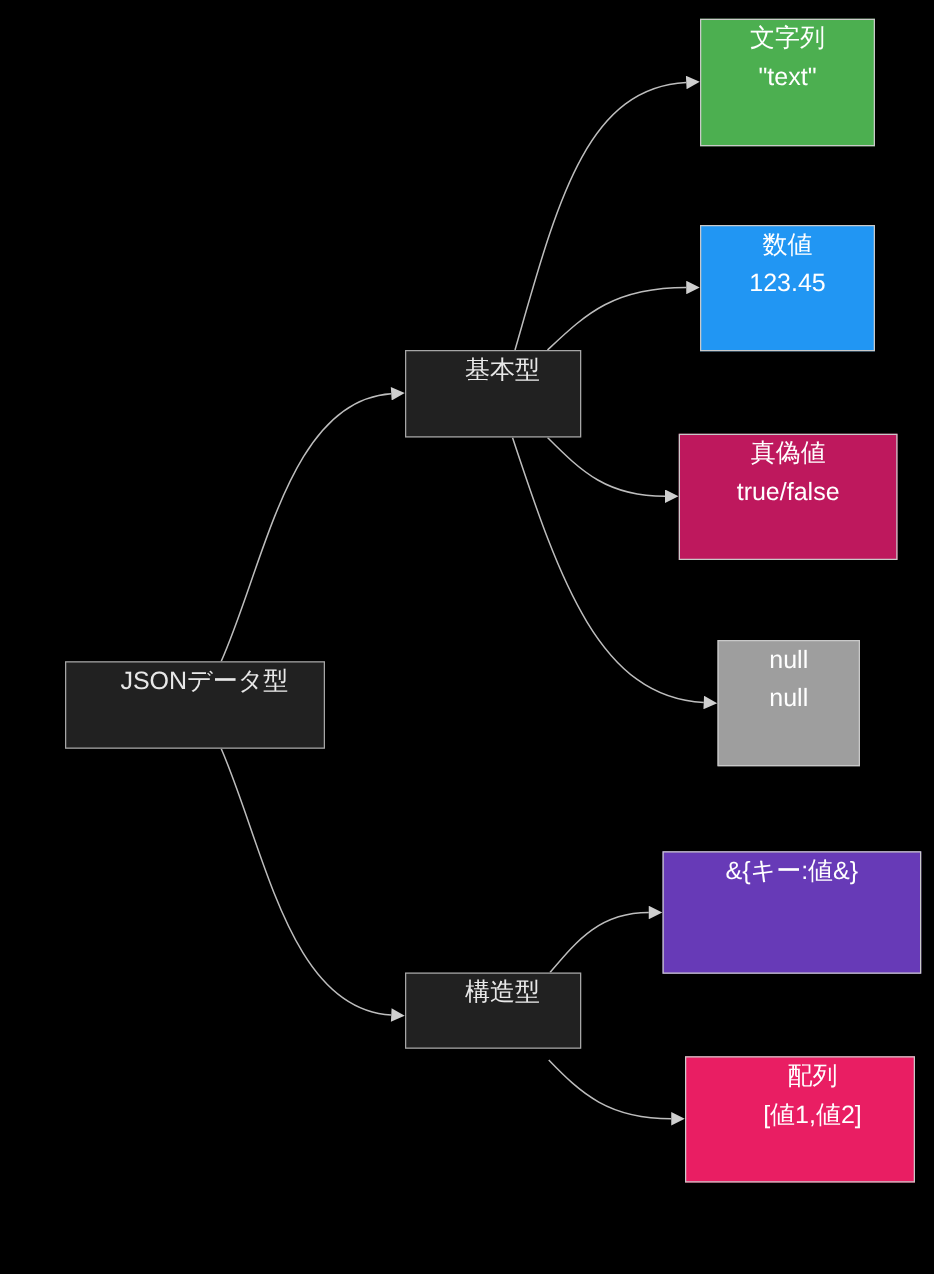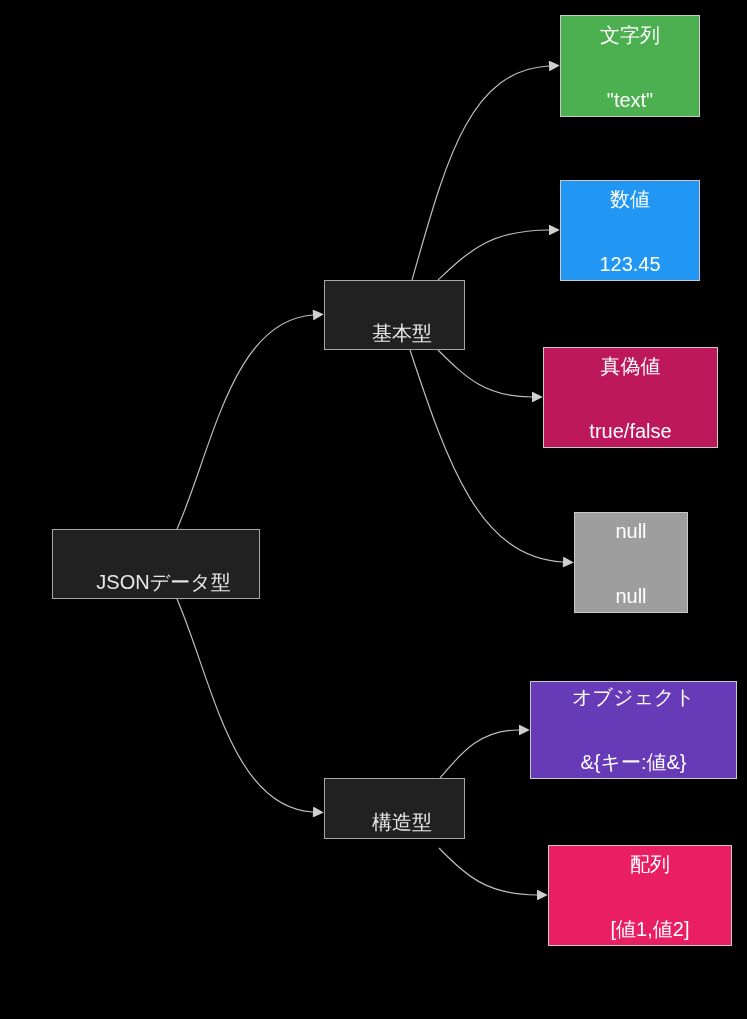--- a/index.html
+++ b/index.html
@@ -3,22 +3,22 @@
 <meta charset="utf-8">
 <style>
   html,body{margin:0;padding:0;background:#000;}
   body{
     width:747px;height:1019px;position:relative;overflow:hidden;
     font-family:"Liberation Sans","DejaVu Sans",sans-serif;
   }
   #edges{position:absolute;left:0;top:0;width:747px;height:1019px;}
   .node{
     position:absolute;box-sizing:border-box;
-    display:flex;flex-direction:column;align-items:center;justify-content:flex-end;
-    text-align:center;font-size:20px;line-height:31px;white-space:nowrap;gap:34px;
+    display:flex;flex-direction:column;align-items:center;justify-content:flex-start;
+    text-align:center;font-size:20px;line-height:31px;white-space:nowrap;
   }
   .node-dark{
     background:#212121;border:1px solid #a6a6a6;color:#e8e8e8;padding-left:15px;
   }
   .node-leaf{
     border:1.5px solid #c9c9c9;color:#ffffff;
   }
   
   #n-root{left:52px;top:529px;width:208px;height:70px;}
   #n-basic{left:324px;top:280px;width:141px;height:70px;}
@@ -76,20 +76,19 @@
   <span>真偽値</span>
   <span>true/false</span>
 </div>
 
 <div id="n-null" class="node node-leaf" style="background-color: rgb(158, 158, 158);">
   <span>null</span>
   <span>null</span>
 </div>
 
 <div id="n-object" class="node node-leaf" style="background-color: rgb(103, 58, 183);">
-  <span>オブジェクト</span>
   <span>&amp;{キー:値&amp;}</span>
 </div>
 
 <div id="n-array" class="node node-leaf" style="background-color: rgb(233, 30, 99);">
   <span>配列</span>
   <span>[値1,値2]</span>
 </div>
 
 </body></html>

